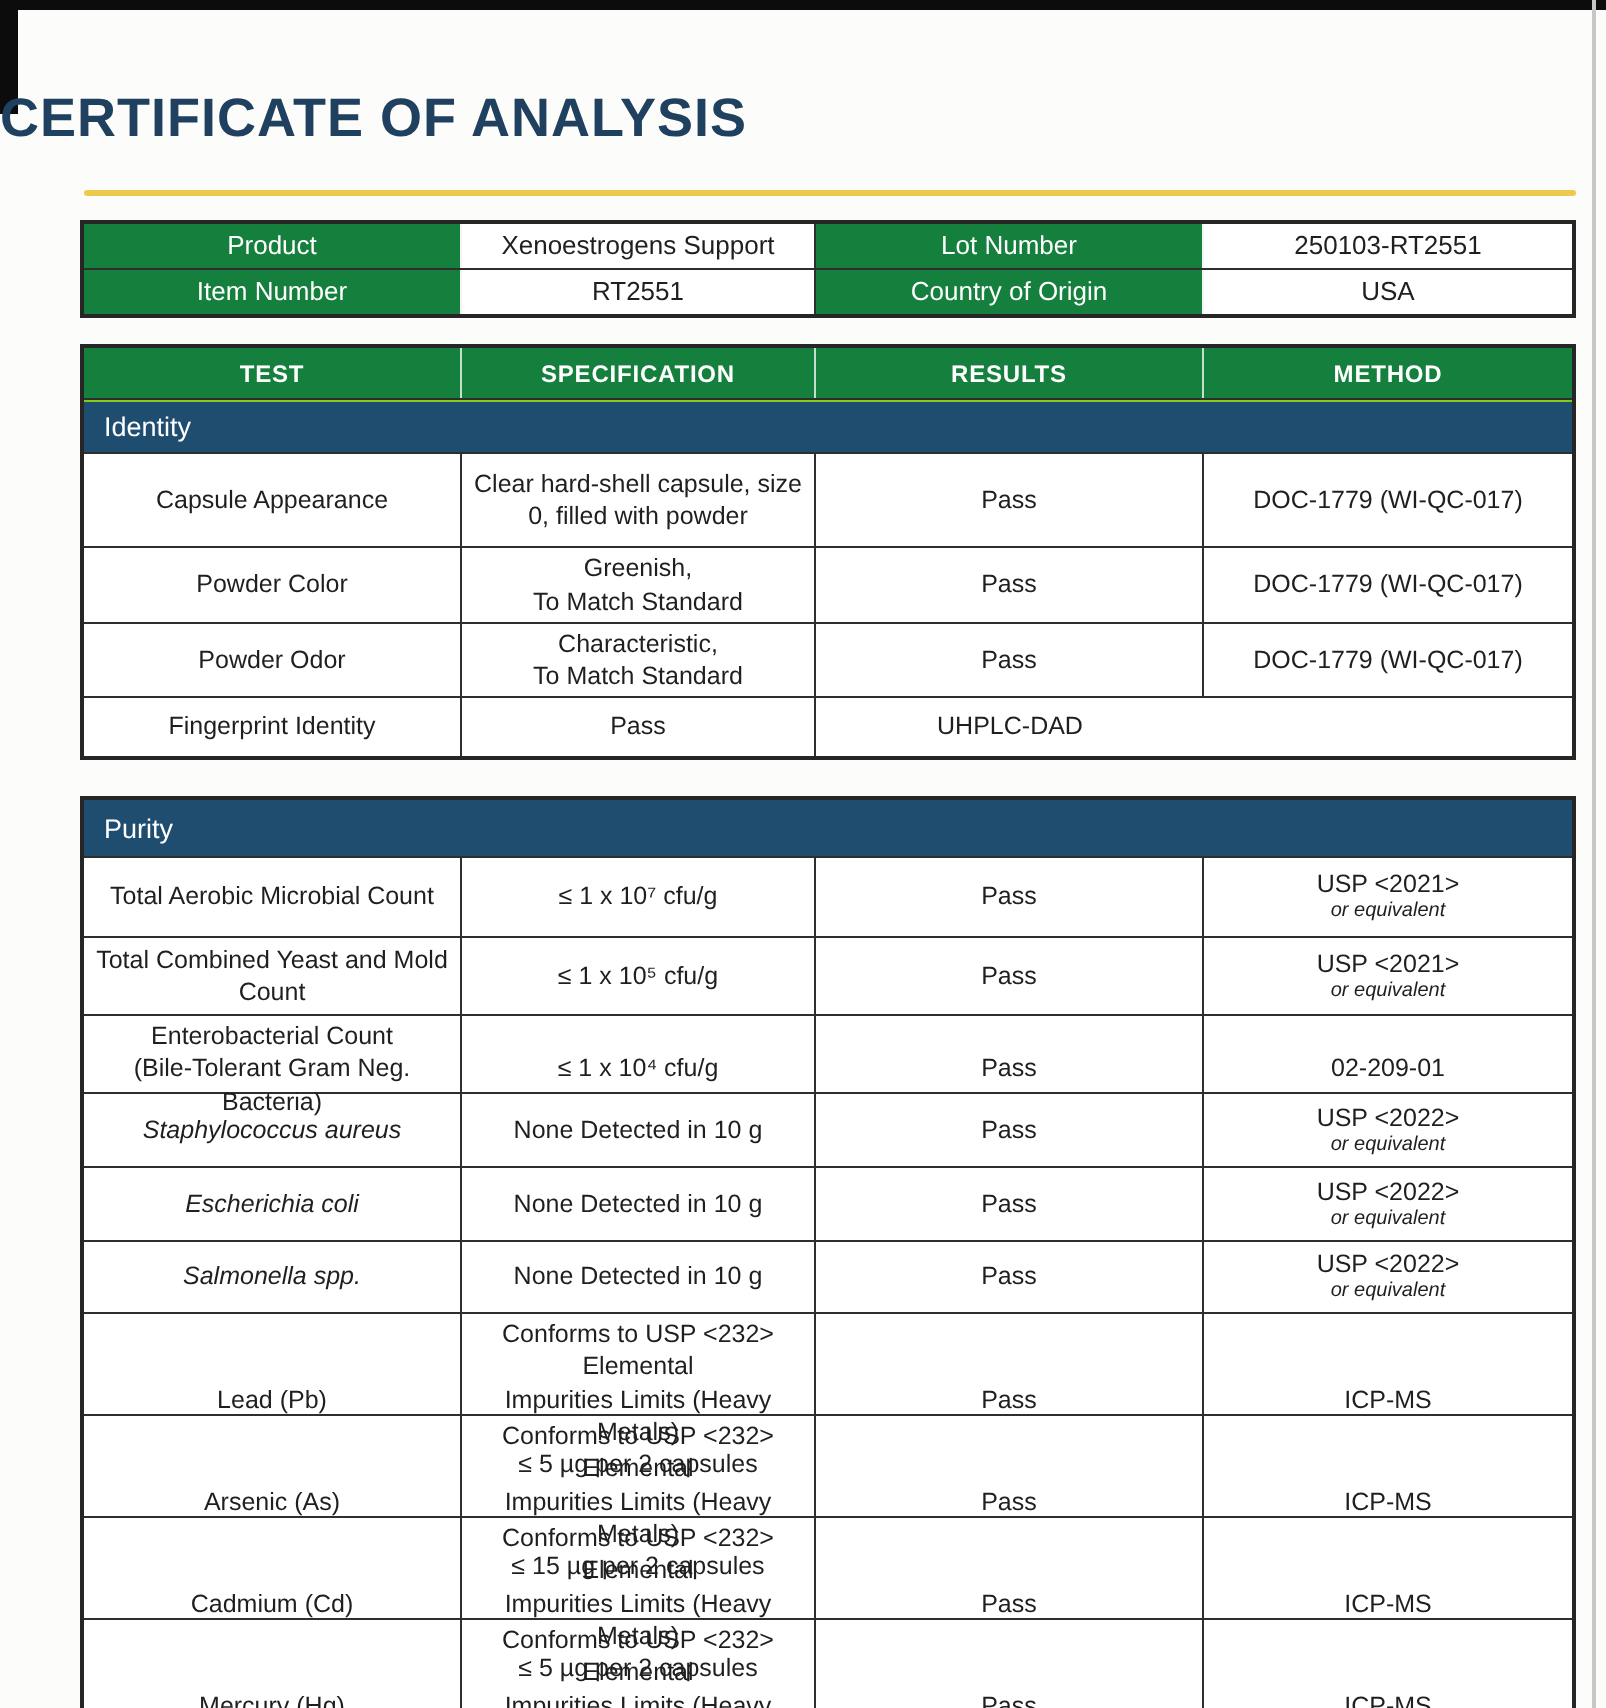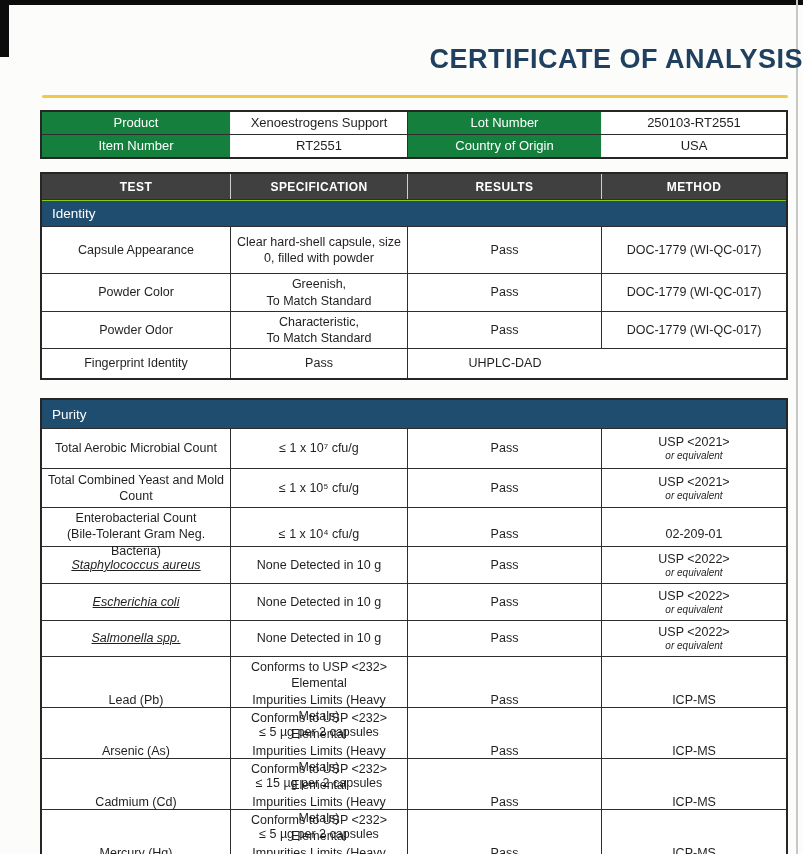--- a/index.html
+++ b/index.html
@@ -9,21 +9,21 @@
     font-family:"Liberation Sans", sans-serif;
     color:#1f1f1f;overflow:hidden;
   }
   
   .scan-top{position:absolute;top:0;left:0;width:803px;height:5px;background:#0c0c0c;}
   .scan-left{position:absolute;top:0;left:0;width:9px;height:57px;background:#0c0c0c;}
   .scan-right{position:absolute;top:0;left:796px;width:2px;height:854px;background:#c7c7c5;}
   
   .title{
     position:absolute;top:44px;left:0;width:803px;
-    text-align:right;font-size:27px;font-weight:bold;
+    text-align:left;font-size:27px;font-weight:bold;
     letter-spacing:0.5px;color:#20405f;
   }
   .gold-rule{position:absolute;top:95px;left:42px;width:746px;height:3px;background:#efc94c;border-radius:2px;}
   
   .tbl{position:absolute;left:40px;width:748px;box-sizing:border-box;border:2px solid #262626;background:#fff;}
   .grid{display:grid;grid-template-columns:189px 177px 194px 184px;}
   .row{border-bottom:1.5px solid #2e2e2e;}
   .row:last-child{border-bottom:none;}
   .cell{
     box-sizing:border-box;border-right:1.5px solid #2e2e2e;
@@ -31,36 +31,36 @@
     text-align:center;font-size:12.5px;line-height:1.3;
     white-space:pre-line;padding:2px 6px;
   }
   .cell:last-child{border-right:none;}
   
   #product-table{top:110px;}
   #product-table .row{height:22px;}
   #product-table .cell{font-size:13px;}
   .navy{background:#15803d;color:#ffffff;border-right-color:#f5f5f5;border-bottom-color:#f5f5f5;}
   
-  .hdr-row{height:25px;background:#404040;}
+  .hdr-row{height:25px;background:#15803d;}
   .hdr-cell{
     box-sizing:border-box;display:flex;align-items:center;justify-content:center;
     color:#fff;font-weight:bold;font-size:12px;letter-spacing:0.4px;
     border-right:1px solid rgba(255,255,255,0.75);
   }
   .hdr-cell:last-child{border-right:none;}
   .section-bar{
     height:27px;background:#1e4d70;color:#fff;
     display:flex;align-items:center;padding-left:10px;
     font-size:13.5px;border-top:1px solid #84cc16;
     box-sizing:border-box;
   }
   #identity-table{top:172px;}
   #purity-table{top:398px;}
-  .it{font-style:italic;text-decoration:underline;}
+  .it{font-style:italic;}
   .method-cell{flex-direction:column;}
   .method-note{font-style:italic;font-size:10px;line-height:1.25;}
 </style>
 </head>
 <body>
 
 <div class="scan-top"></div>
 <div class="scan-left"></div>
 <div class="scan-right"></div>
 

